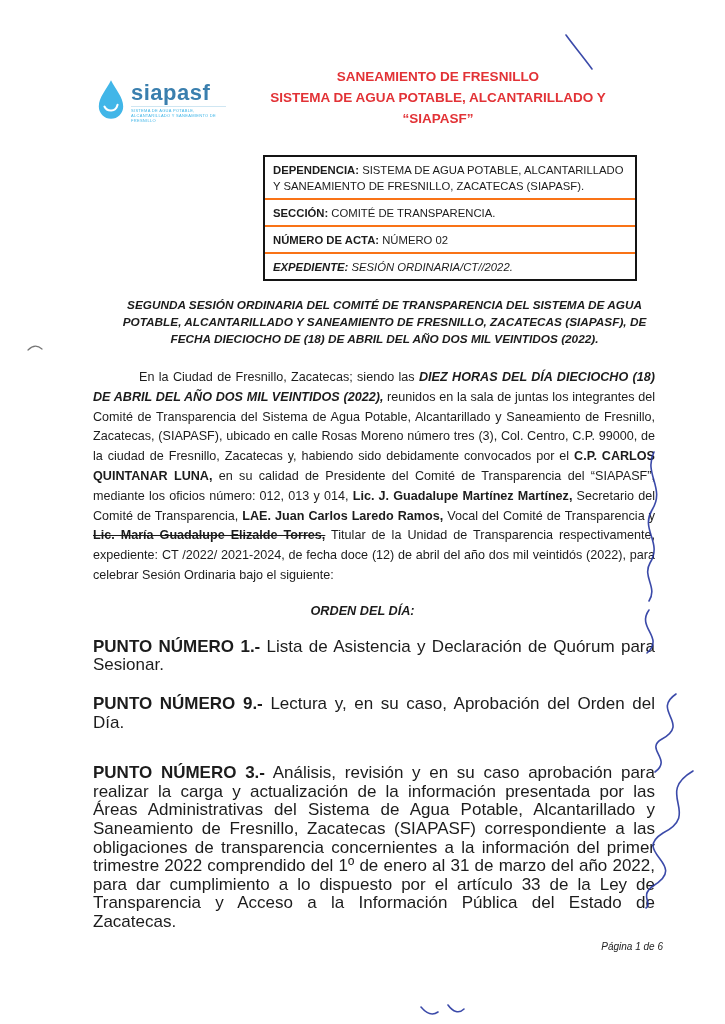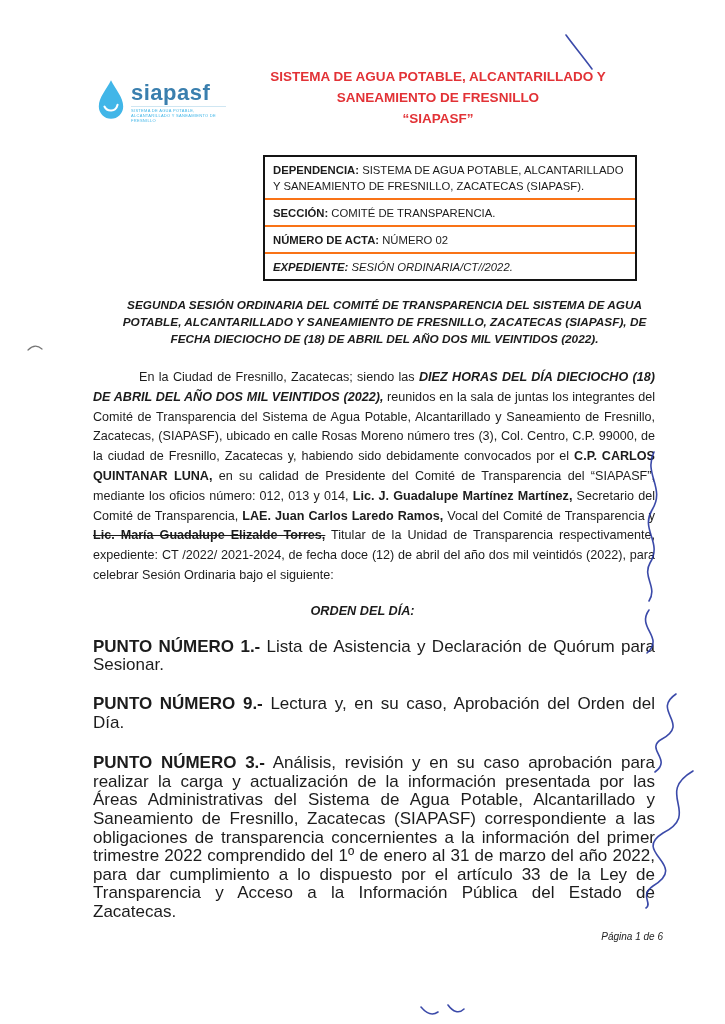--- a/index.html
+++ b/index.html
@@ -59,21 +59,21 @@
   }
   .orden {
     margin-top: 18px; text-align: center;
     font-weight: bold; font-style: italic; font-size: 12.7px;
   }
   .punto {
     margin: 20px 70px 0 93px;
     font-size: 17px; line-height: 18.6px;
     text-align: justify;
   }
-  .punto.third { margin-top: 22px; }
+  .punto.third { margin-top: 32px; }
   .seg-b { font-weight: bold; }
   .seg-i { font-style: italic; }
   .seg-s { text-decoration: line-through; }
   
   .footer {
     margin: 10px 62px 0 0;
     text-align: right;
     font-size: 10px; font-style: italic; color: #222;
   }
   
@@ -110,22 +110,22 @@
           <path d="M16 2 C 11 12, 3 20, 3 30 a 13 13 0 0 0 26 0 C 29 20, 21 12, 16 2 Z" fill="#41b6e8"></path>
           <path d="M9 30 c 3 6 12 6 14 -2" stroke="#ffffff" fill="none" stroke-width="2.2" stroke-linecap="round"></path>
         </svg>
       </span>
       <span class="logo-textwrap">
         <span class="logo-name">siapasf</span>
         <div class="logo-tagline">SISTEMA DE AGUA POTABLE, ALCANTARILLADO Y SANEAMIENTO DE FRESNILLO</div>
       </span>
     </div>
     <div class="doc-title">
+      <div>SANEAMIENTO DE FRESNILLO</div>
       <div>SISTEMA DE AGUA POTABLE, ALCANTARILLADO Y</div>
-      <div>SANEAMIENTO DE FRESNILLO</div>
       <div>“SIAPASF”</div>
     </div>
   </div>
 
   <div class="info-box">
     <div class="info-row">
       <span class="info-label">DEPENDENCIA:</span><span> SISTEMA DE AGUA POTABLE, ALCANTARILLADO Y SANEAMIENTO DE FRESNILLO, ZACATECAS (SIAPASF).</span>
     </div>
     <div class="info-row">
       <span class="info-label">SECCIÓN:</span><span> COMITÉ DE TRANSPARENCIA.</span>

